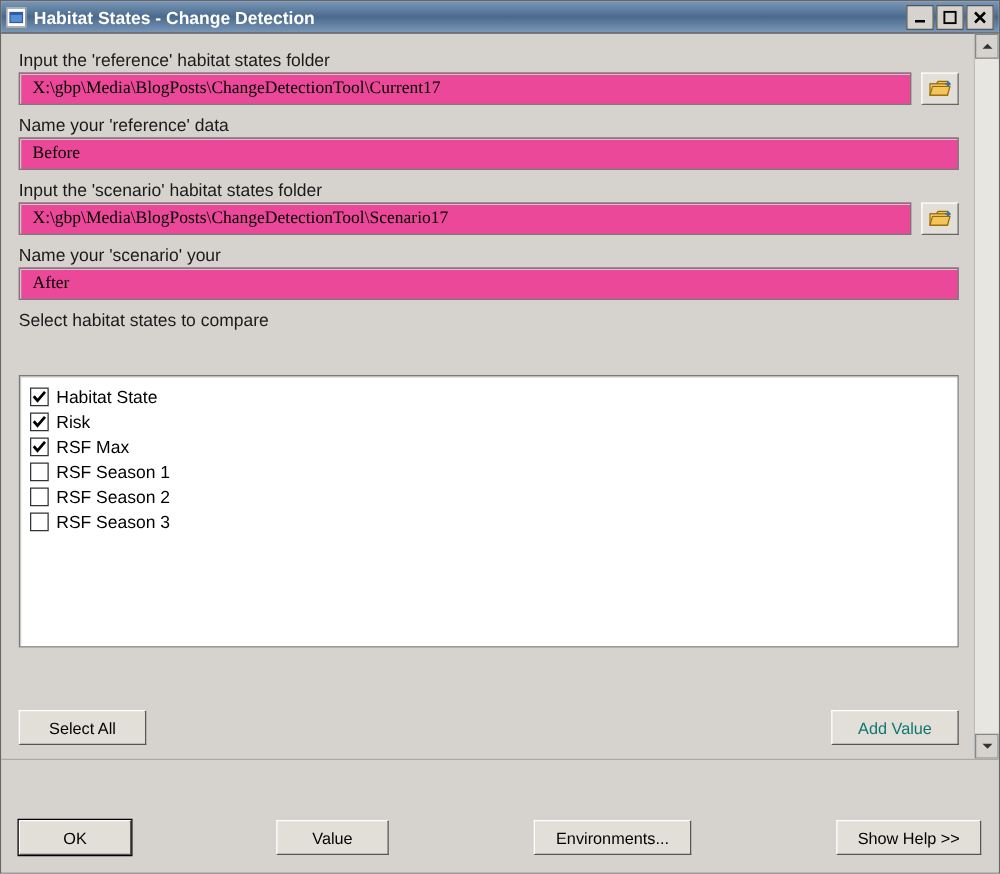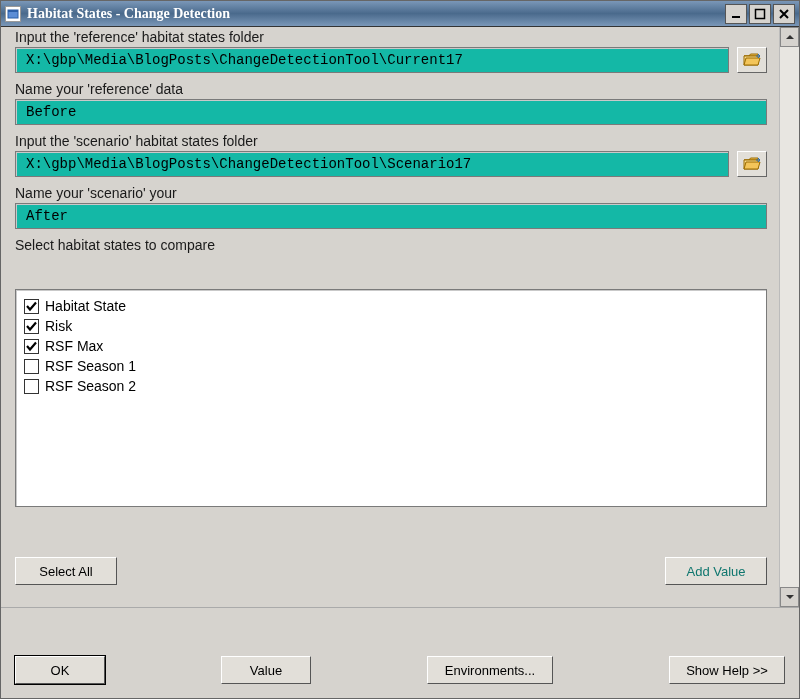--- a/index.html
+++ b/index.html
@@ -24,21 +24,20 @@
   .titlebar {
     height: 26px;
     background: linear-gradient(to bottom, #7a97b8 0%, #4a6a8c 50%, #7a97b8 100%);
     display: flex;
     align-items: center;
     padding: 0 4px;
     color: #fff;
     font-weight: bold;
     font-size: 14px;
     border-bottom: 1px solid #333;
-    font-family: Liberation Serif, serif;
   }
   .titlebar .appicon {
     width: 16px;
     height: 16px;
     margin-right: 6px;
     background: #fff;
     display: inline-flex;
     align-items: center;
     justify-content: center;
     border: 1px solid #999;
@@ -59,21 +58,21 @@
   }
   .titlebar .winbtn svg { display:block; }
   .client {
     flex: 1;
     display: flex;
     background: #d6d3ce;
     overflow: hidden;
   }
   .scrollarea {
     flex: 1;
-    padding: 2px 0 10px 14px;
+    padding: 13px 0 10px 14px;
     overflow: hidden;
   }
   .vscrollbar {
     width: 20px;
     background: #e8e6e1;
     border-left: 1px solid #bbb;
     display: flex;
     flex-direction: column;
   }
   .vscrollbar .sbtn {
@@ -99,24 +98,24 @@
   .input-row {
     display: flex;
     align-items: stretch;
     gap: 8px;
     padding-right: 12px;
   }
   .text-input {
     flex: 1;
     height: 26px;
     border: 1px solid #7a7a7a;
-    background: #14b8a6;
+    background: #ec4899;
     padding: 0 8px 0 10px;
     font-size: 14px;
-    font-family: Liberation Mono, monospace;
+    font-family: Liberation Serif, serif;
     box-shadow: inset 1px 1px 0 #c9c9c9;
   }
   .icon-btn {
     width: 30px;
     height: 26px;
     border-top: 1px solid #fff;
     border-left: 1px solid #fff;
     border-right: 1px solid #666;
     border-bottom: 1px solid #666;
     background: #e2dfd9;
@@ -299,20 +298,24 @@
               <span>RSF Max</span>
             </div>
             <div class="check-item">
               <span class="chk"></span>
               <span>RSF Season 1</span>
             </div>
             <div class="check-item">
               <span class="chk"></span>
               <span>RSF Season 2</span>
             </div>
+            <div class="check-item">
+              <span class="chk"></span>
+              <span>RSF Season 3</span>
+            </div>
           </div>
       </div>
 
       <div class="btn-row">
         <button class="btn">Select All</button>
         <span class="spacer"></span>
         <button class="btn disabled">Add Value</button>
       </div>
 
     </div>

